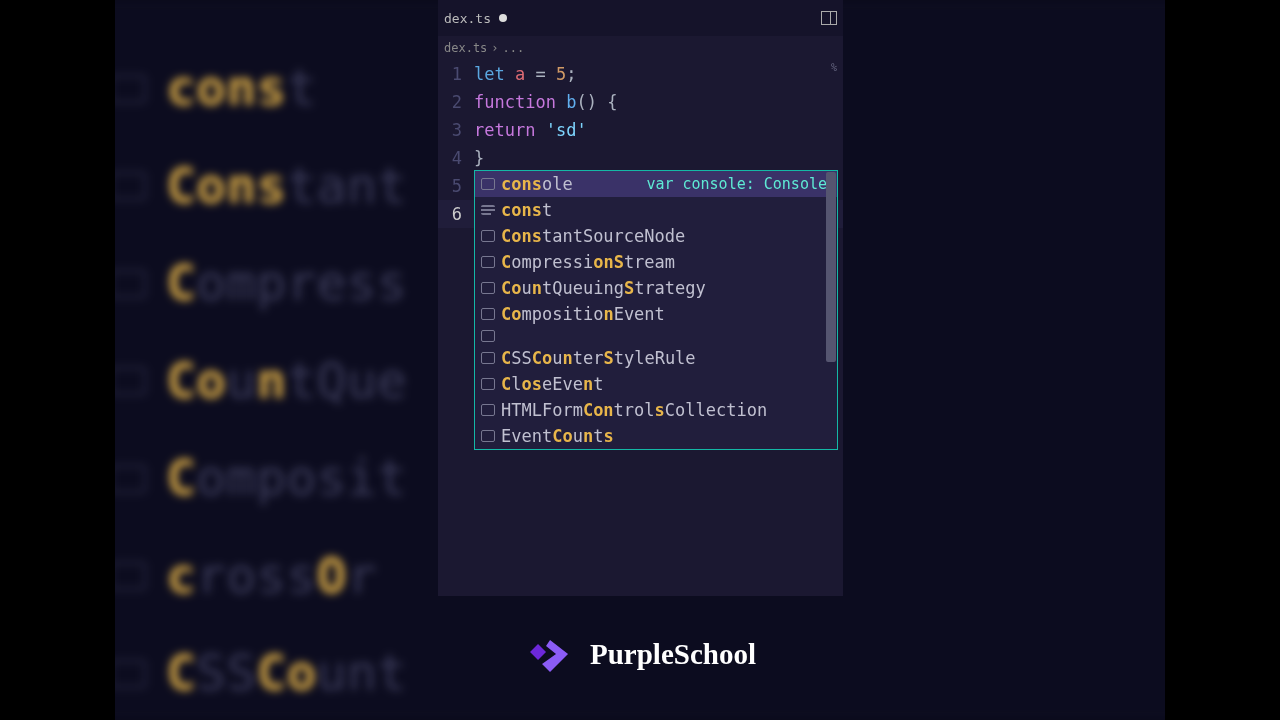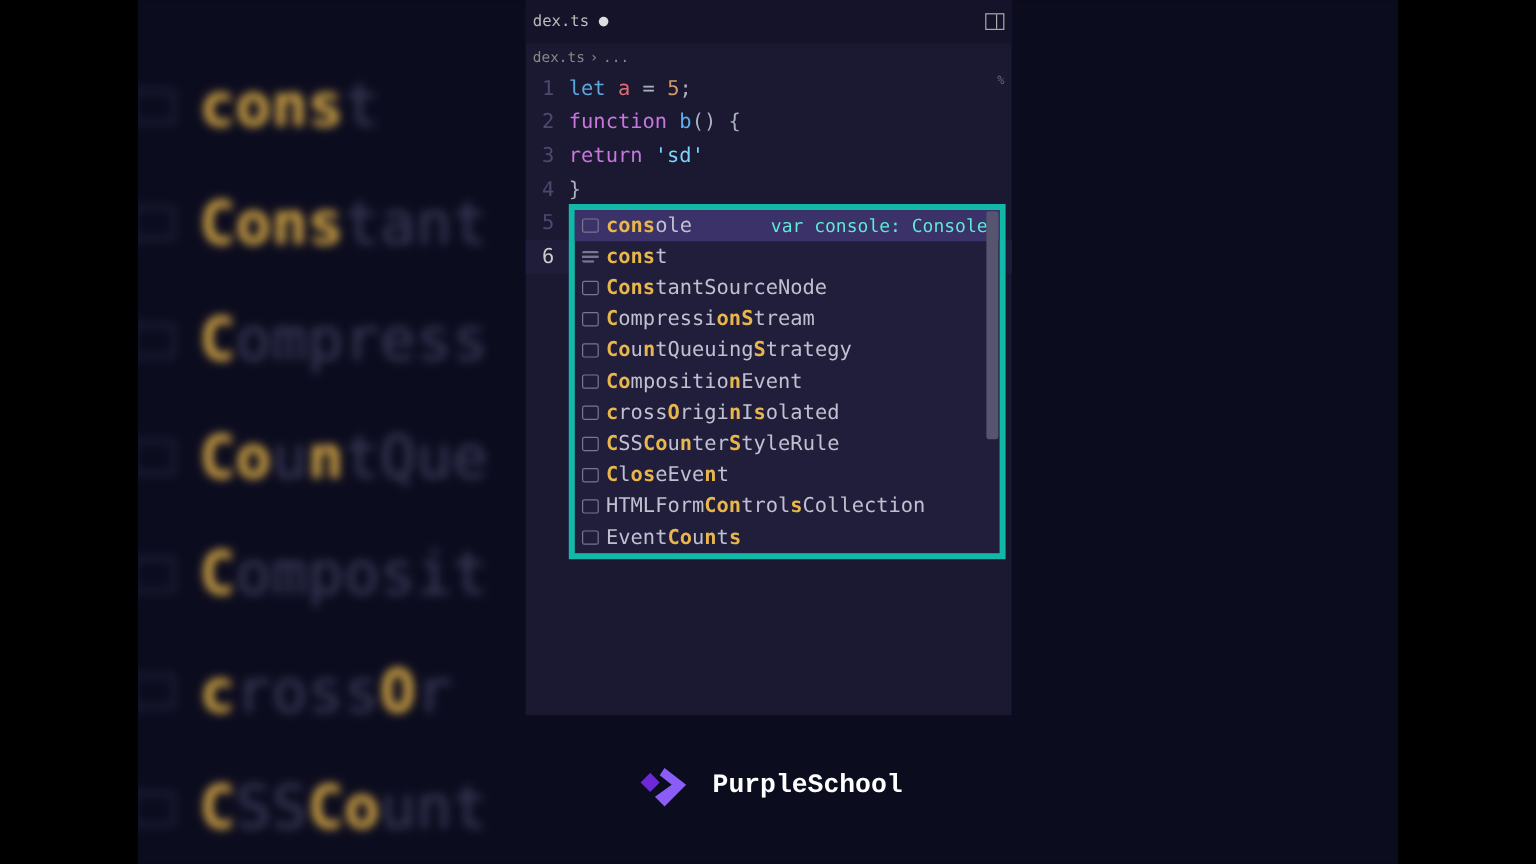--- a/index.html
+++ b/index.html
@@ -127,21 +127,21 @@
       vertical-align: middle;
       position: relative;
       top: -1px;
     }
     .autocomplete {
       position: absolute;
       left: 36px;
       top: 170px;
       width: 364px;
       background: #211e3c;
-      border: 5px solid #14b8a6;
+      border: 1px solid #14b8a6;
       font-size: 17px;
       z-index: 6;
     }
     .ac-row {
       display: flex;
       align-items: center;
       padding: 3px 6px;
       gap: 6px;
       color: #c0c0d0;
     }
@@ -189,22 +189,22 @@
       bottom: 44px;
       left: 50%;
       transform: translateX(-50%);
       display: flex;
       align-items: center;
       gap: 16px;
       z-index: 7;
     }
     .logo-text {
       color: #fff;
-      font-family: Liberation Mono, monospace;
-      font-size: 22px;
+      font-family: Liberation Serif, serif;
+      font-size: 29px;
       font-weight: 700;
     }
     .logo-mark svg { display: block; }
   </style>
 </head>
 <body>
 
 <div class="letterbox-left"></div>
 <div class="letterbox-right"></div>
 
@@ -305,21 +305,20 @@
       <div class="ac-row">
         <div class="ac-icon"></div>
         <span class="ac-label"><span class="ac-hl">C</span><span class="ac-hl">o</span><span>u</span><span class="ac-hl">n</span><span>tQueuing</span><span class="ac-hl">S</span><span>trategy</span></span>
       </div>
       <div class="ac-row">
         <div class="ac-icon"></div>
         <span class="ac-label"><span class="ac-hl">C</span><span class="ac-hl">o</span><span>mpositio</span><span class="ac-hl">n</span><span>Event</span></span>
       </div>
       <div class="ac-row">
         <div class="ac-icon"></div>
-        <span class="ac-label"><span class="ac-hl">c</span><span>ross</span><span class="ac-hl">O</span><span>rigi</span><span class="ac-hl">n</span><span>I</span><span class="ac-hl">s</span><span>olated</span></span>
       </div>
       <div class="ac-row">
         <div class="ac-icon"></div>
         <span class="ac-label"><span class="ac-hl">C</span><span>SS</span><span class="ac-hl">C</span><span class="ac-hl">o</span><span>u</span><span class="ac-hl">n</span><span>ter</span><span class="ac-hl">S</span><span>tyleRule</span></span>
       </div>
       <div class="ac-row">
         <div class="ac-icon"></div>
         <span class="ac-label"><span class="ac-hl">C</span><span>l</span><span class="ac-hl">o</span><span class="ac-hl">s</span><span>eEve</span><span class="ac-hl">n</span><span>t</span></span>
       </div>
       <div class="ac-row">

